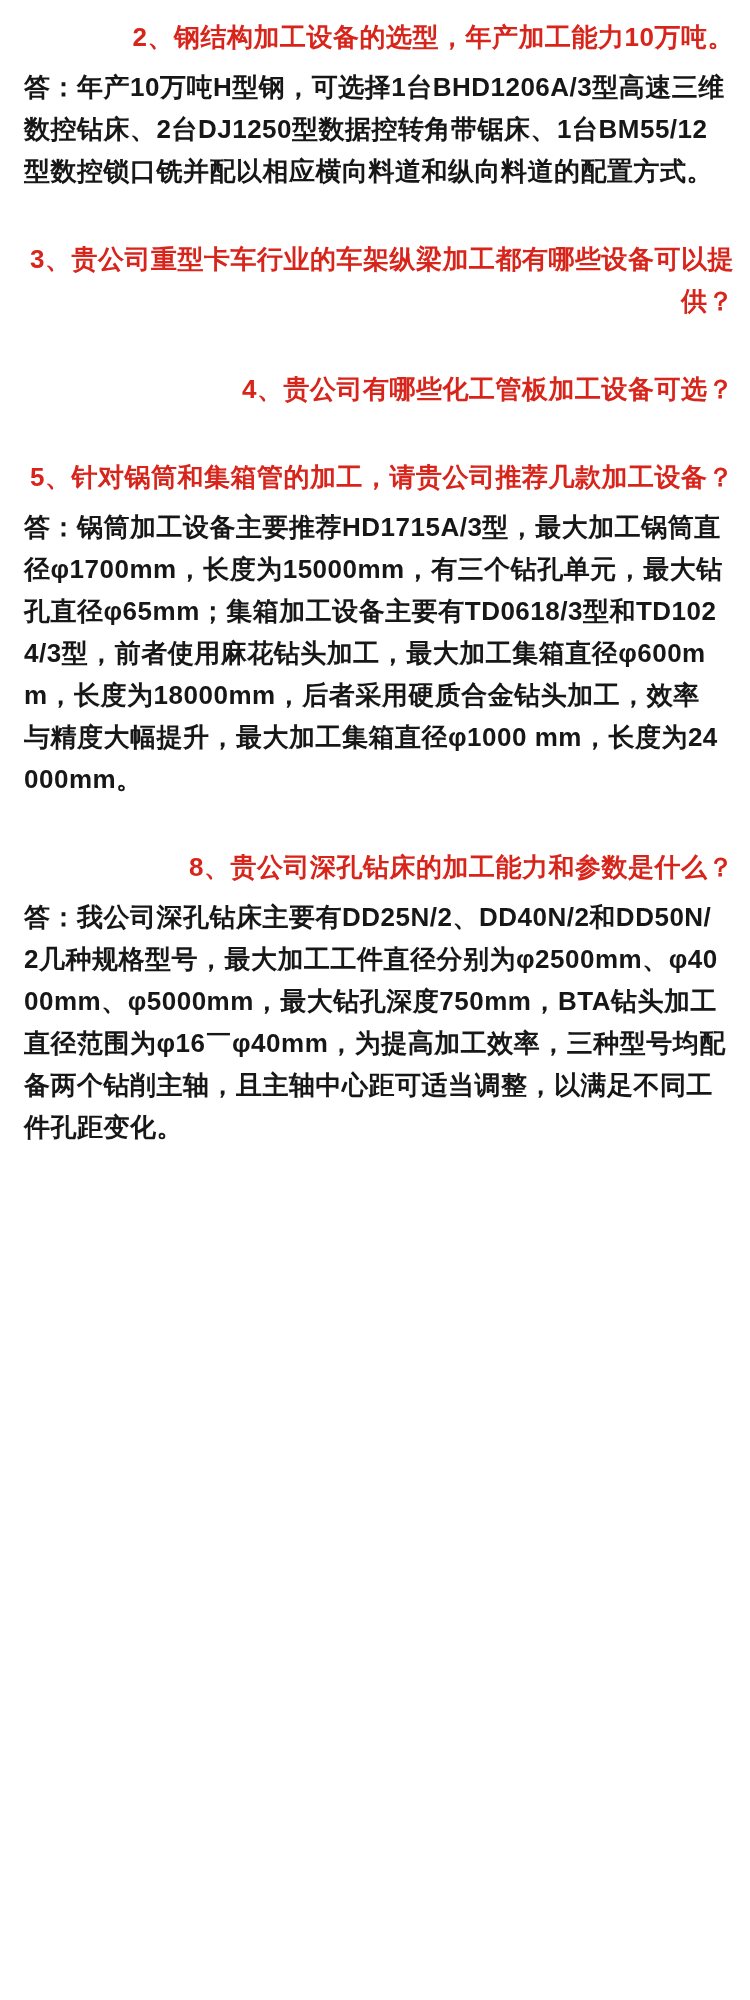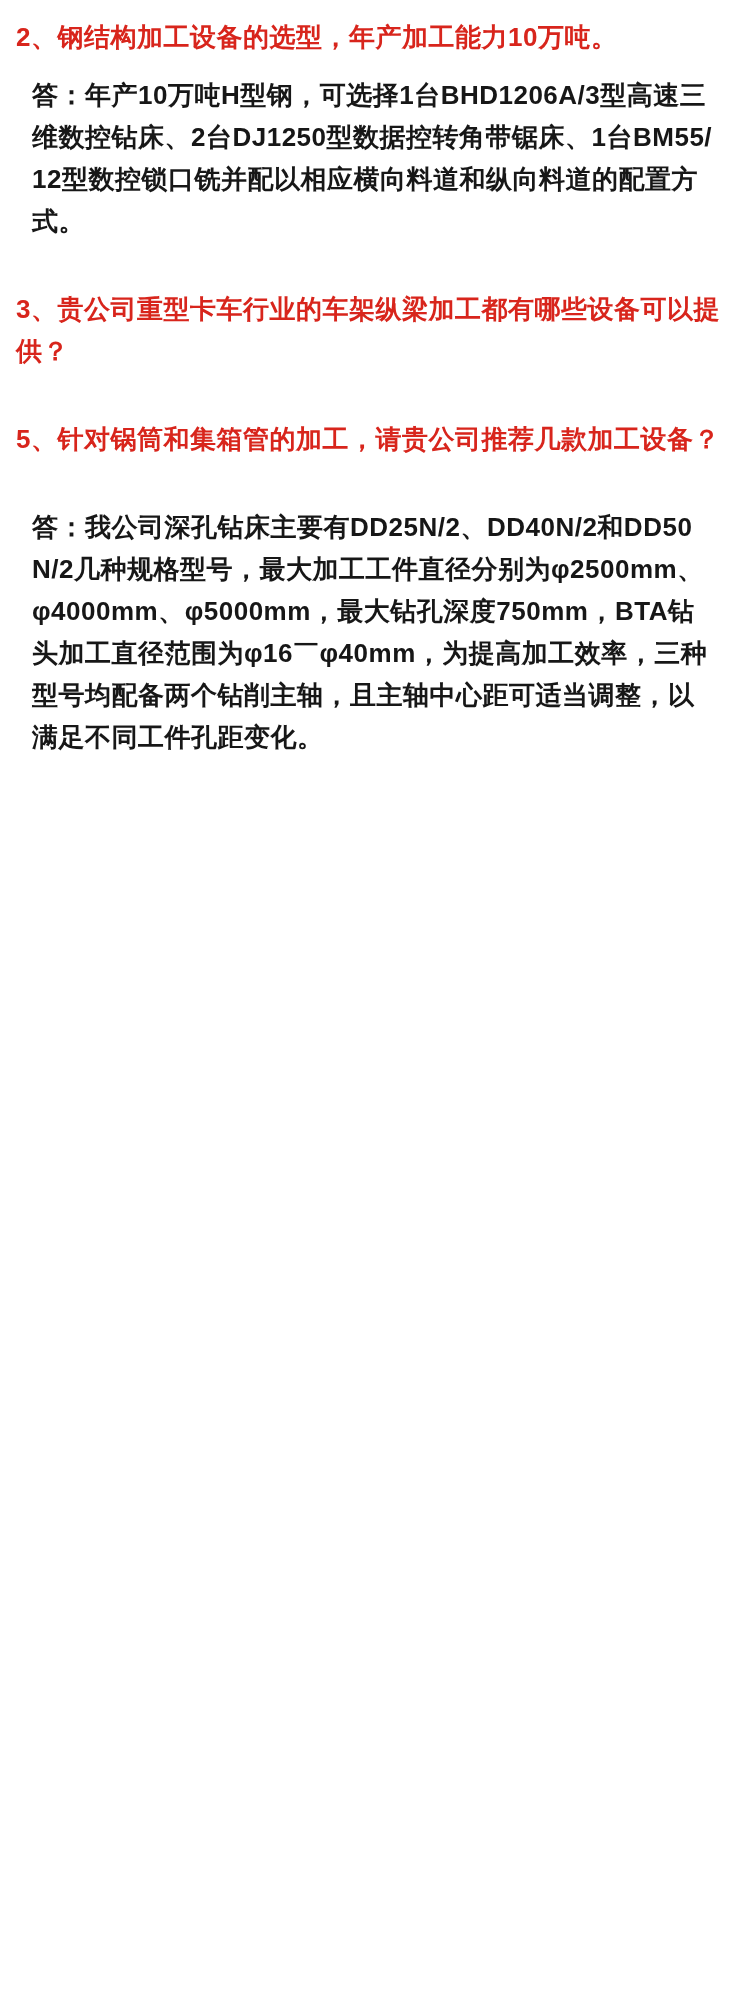--- a/index.html
+++ b/index.html
@@ -32,23 +32,24 @@
   }
   .question {
     margin: 0;
     padding: 0;
     font-size: 26px;
     line-height: 42px;
     font-weight: 700;
     color: var(--q-color);
     letter-spacing: 0.5px;
     word-break: break-all;
+    text-align: right;
   }
   .answer {
-    margin: 16px;
+    margin: 8px;
     padding: 0;
     font-size: 26px;
     line-height: 42px;
     font-weight: 700;
     color: var(--a-color);
     letter-spacing: 0.5px;
     word-break: break-all;
   }
 </style>
 </head>
@@ -59,27 +60,30 @@
   <section class="faq-item">
     <h2 class="question">2、钢结构加工设备的选型，年产加工能力10万吨。</h2>
     <p class="answer">答：年产10万吨H型钢，可选择1台BHD1206A/3型高速三维数控钻床、2台DJ1250型数据控转角带锯床、1台BM55/12型数控锁口铣并配以相应横向料道和纵向料道的配置方式。</p>
   </section>
 
   <section class="faq-item">
     <h2 class="question">3、贵公司重型卡车行业的车架纵梁加工都有哪些设备可以提供？</h2>
   </section>
 
   <section class="faq-item">
+    <h2 class="question">4、贵公司有哪些化工管板加工设备可选？</h2>
   </section>
 
   <section class="faq-item">
     <h2 class="question">5、针对锅筒和集箱管的加工，请贵公司推荐几款加工设备？</h2>
+    <p class="answer">答：锅筒加工设备主要推荐HD1715A/3型，最大加工锅筒直径φ1700mm，长度为15000mm，有三个钻孔单元，最大钻孔直径φ65mm；集箱加工设备主要有TD0618/3型和TD1024/3型，前者使用麻花钻头加工，最大加工集箱直径φ600mm，长度为18000mm，后者采用硬质合金钻头加工，效率与精度大幅提升，最大加工集箱直径φ1000 mm，长度为24000mm。</p>
   </section>
 
 
   <section class="faq-item">
   </section>
 
   <section class="faq-item">
+    <h2 class="question">8、贵公司深孔钻床的加工能力和参数是什么？</h2>
     <p class="answer">答：我公司深孔钻床主要有DD25N/2、DD40N/2和DD50N/2几种规格型号，最大加工工件直径分别为φ2500mm、φ4000mm、φ5000mm，最大钻孔深度750mm，BTA钻头加工直径范围为φ16￣φ40mm，为提高加工效率，三种型号均配备两个钻削主轴，且主轴中心距可适当调整，以满足不同工件孔距变化。</p>
   </section>
 
 </div>
 
 </body></html>

